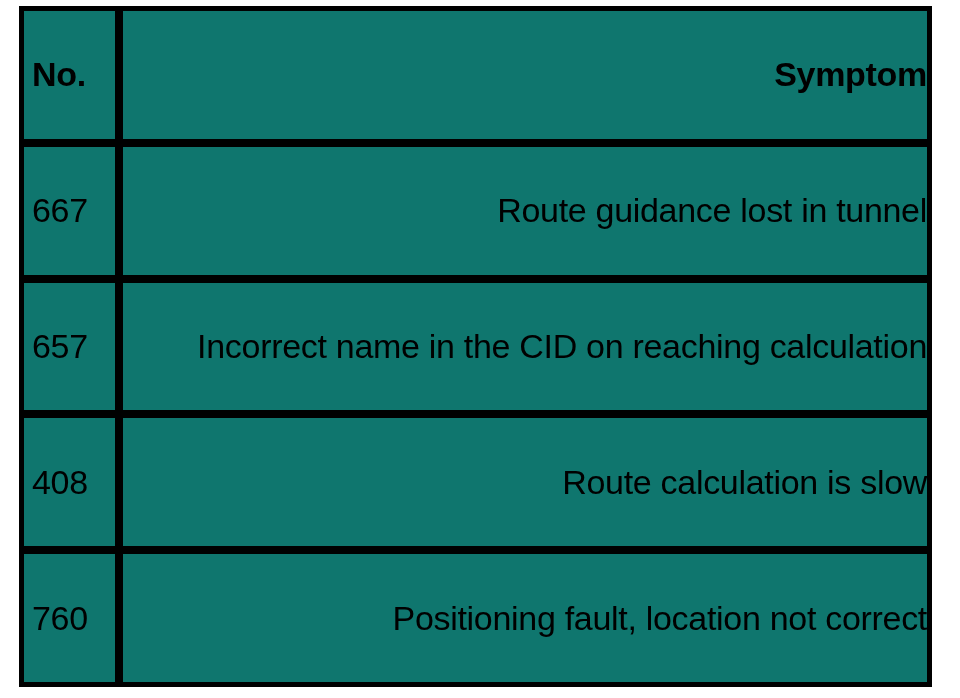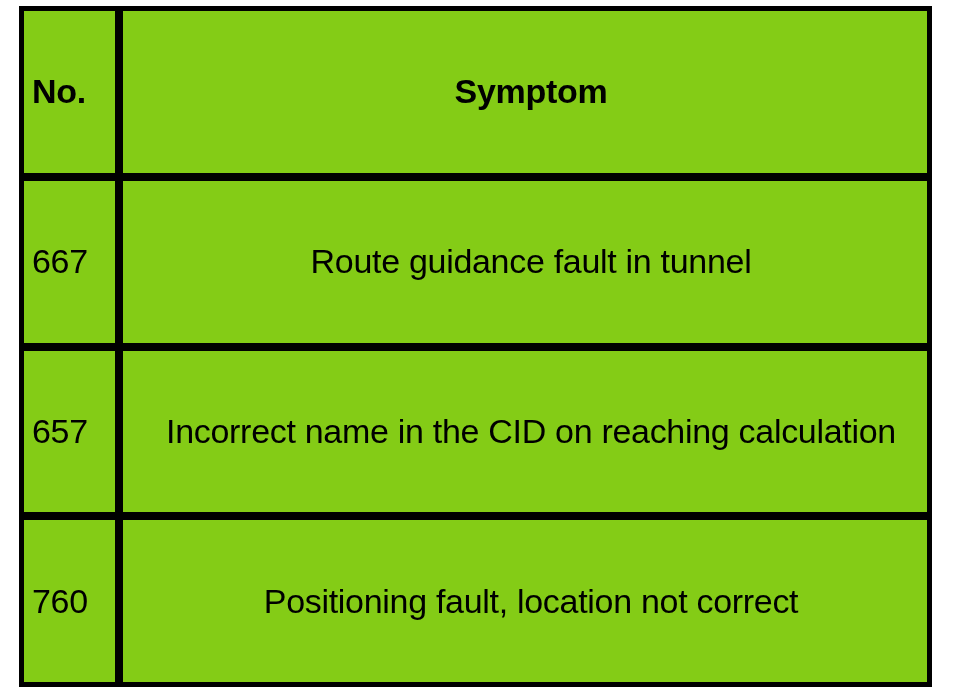--- a/index.html
+++ b/index.html
@@ -26,30 +26,30 @@
     border-spacing: 0;
     border: 1px solid #000000;
     table-layout: fixed;
     background: #ffffff;
   }
   table.symptom-table tr { height: 97px; }
   table.symptom-table th,
   table.symptom-table td {
     border: 4px solid #000000;
     vertical-align: middle;
-    background: #84cc16;
+    background: #0f766e;
     color: #000000;
     font-size: 34px;
     letter-spacing: -0.3px;
     white-space: nowrap;
     overflow: hidden;
   }
   
   .cell-no      { border-right-width: 5px; padding-left: 8px;  text-align: left; }
-  .cell-symptom { border-left-width: 5px;  padding-left: 12px; text-align: center; }
+  .cell-symptom { border-left-width: 5px;  padding-left: 12px; text-align: right; }
   th.cell-no, th.cell-symptom {
     font-weight: bold;
   }
   td.cell-no, td.cell-symptom {
     font-weight: normal;
   }
 </style>
 </head>
 <body>
 
@@ -59,25 +59,29 @@
       <col style="width: 99px">
       <col>
     </colgroup>
     <tbody>
         <tr>
       <th class="cell-no">No.</th>
       <th class="cell-symptom">Symptom</th>
     </tr>
     <tr>
       <td class="cell-no">667</td>
-      <td class="cell-symptom">Route guidance fault in tunnel</td>
+      <td class="cell-symptom">Route guidance lost in tunnel</td>
     </tr>
     <tr>
       <td class="cell-no">657</td>
       <td class="cell-symptom">Incorrect name in the CID on reaching calculation</td>
+    </tr>
+    <tr>
+      <td class="cell-no">408</td>
+      <td class="cell-symptom">Route calculation is slow</td>
     </tr>
     <tr>
       <td class="cell-no">760</td>
       <td class="cell-symptom">Positioning fault, location not correct</td>
     </tr>
   </tbody>
     </table>
 </div>
 
 </body></html>

